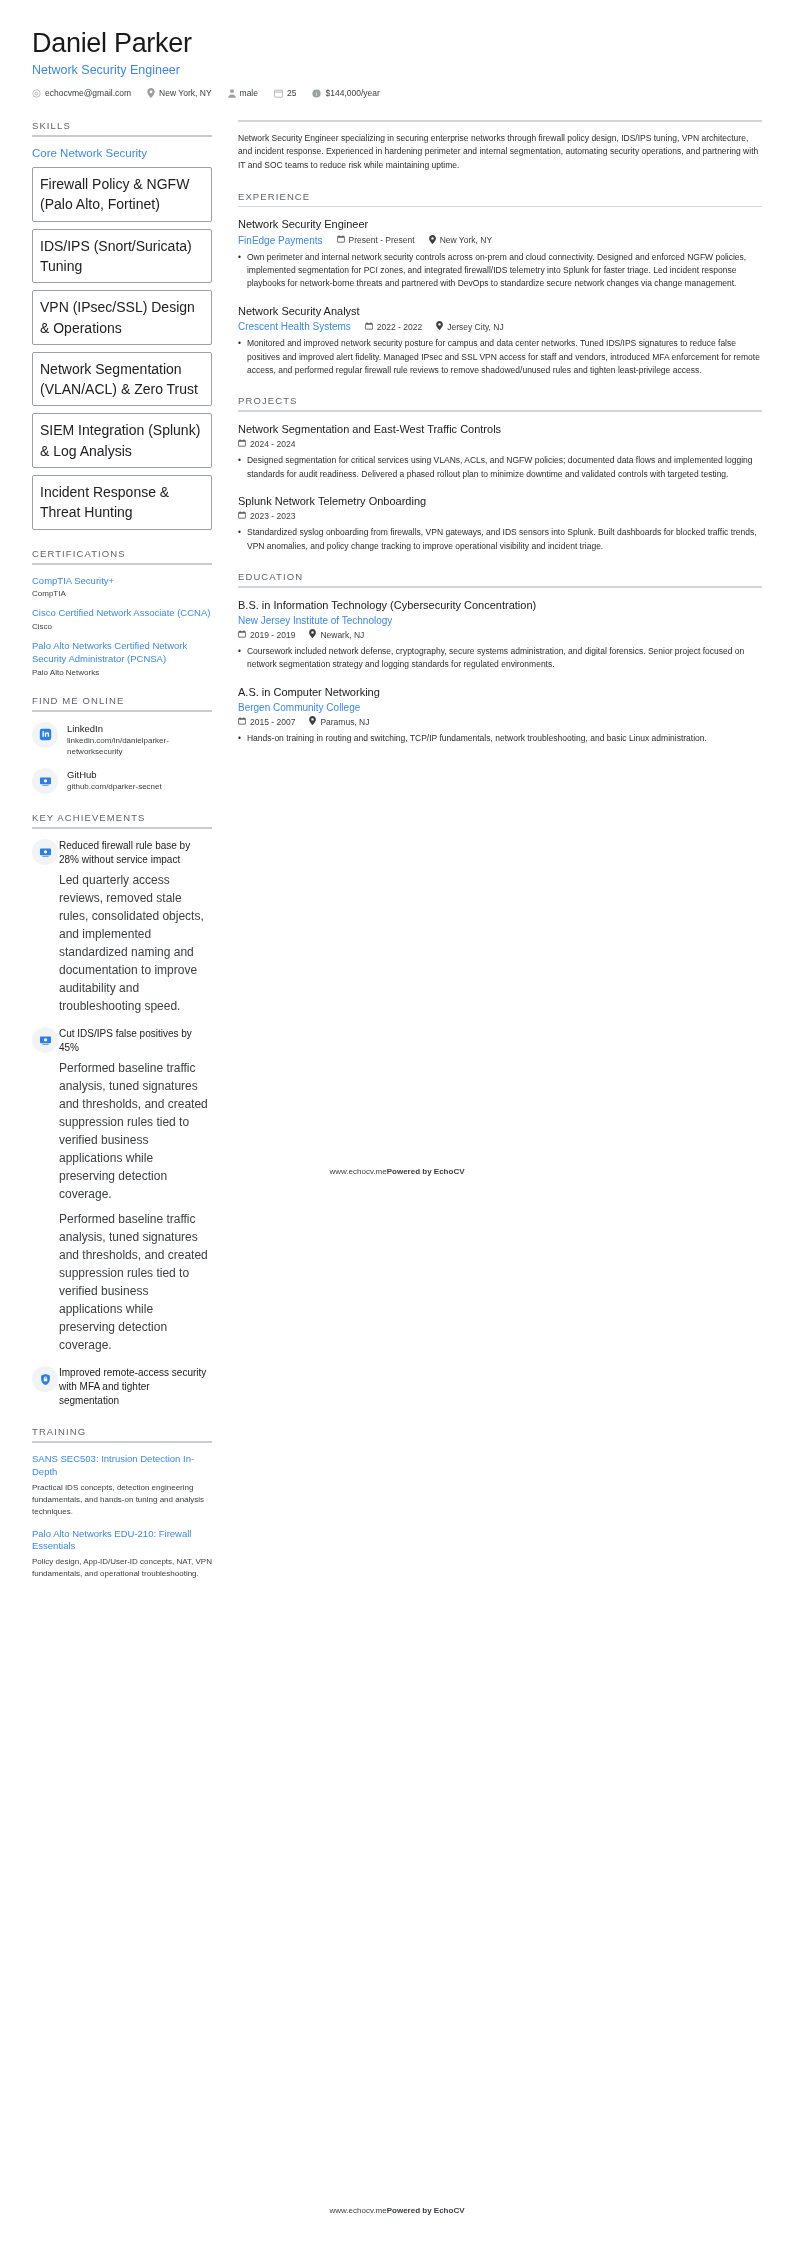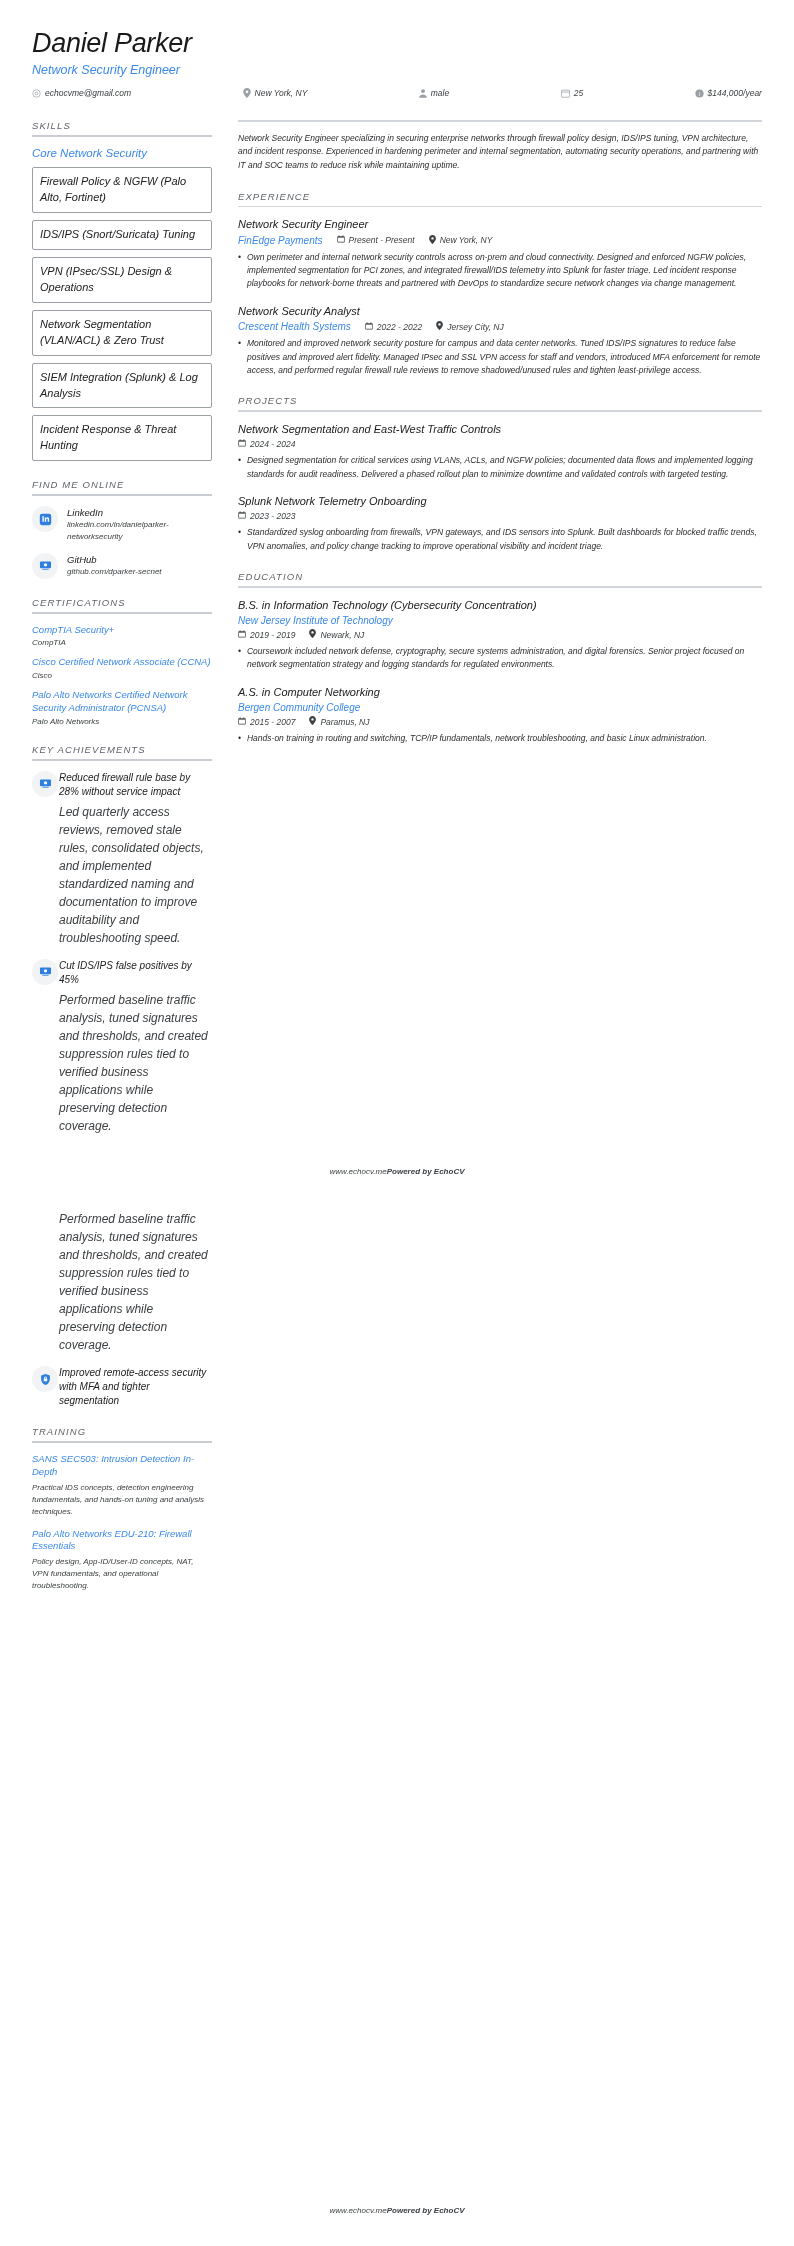--- a/index.html
+++ b/index.html
@@ -8,21 +8,20 @@
     background: #ffffff;
     font-family: "Liberation Sans", sans-serif;
     color: #1f2124;
     -webkit-font-smoothing: antialiased;
   }
   .page {
     position: relative;
     width: 794px;
     min-height: 2246px;
     background: #fff;
-    font-style: italic;
   }
 
   
   .header { padding: 28px 32px 0 32px; }
   .name {
     font-size: 27px;
     font-weight: 400;
     letter-spacing: -0.3px;
     color: #1a1a1a;
     line-height: 1.15;
@@ -34,21 +33,20 @@
     font-weight: 400;
   }
   .contact-row {
     margin-top: 11px;
     display: flex;
     flex-wrap: wrap;
     align-items: center;
     gap: 16px;
     font-size: 8.5px;
     color: #3c4043;
-    justify-content: space-between;
   }
   .contact-item { display: flex; align-items: center; gap: 4px; white-space: nowrap; }
   .contact-item svg { display: block; }
 
   
   .columns {
     display: flex;
     align-items: flex-start;
     padding: 22px 32px 0 32px;
     gap: 26px;
@@ -76,21 +74,21 @@
   
   .skill-group-title {
     font-size: 11.5px;
     color: #3b89e8;
     margin-bottom: 8px;
   }
   .chip {
     border: 1px solid #9aa0a6;
     border-radius: 2px;
     padding: 6px 7px;
-    font-size: 11px;
+    font-size: 14px;
     line-height: 1.45;
     color: #202124;
     margin-bottom: 7px;
   }
 
   
   .cert { margin-bottom: 9px; }
   .cert-name {
     font-size: 9.5px;
     color: #3b89e8;
@@ -282,20 +280,37 @@
       <div class="sec">
         <div class="sec-title">SKILLS</div>
         <div class="sec-rule"></div>
         <div class="skill-group-title">Core Network Security</div>
         <div class="chip">Firewall Policy &amp; NGFW (Palo Alto, Fortinet)</div>
         <div class="chip">IDS/IPS (Snort/Suricata) Tuning</div>
         <div class="chip">VPN (IPsec/SSL) Design &amp; Operations</div>
         <div class="chip">Network Segmentation (VLAN/ACL) &amp; Zero Trust</div>
         <div class="chip">SIEM Integration (Splunk) &amp; Log Analysis</div>
         <div class="chip">Incident Response &amp; Threat Hunting</div>
+      </div>
+
+      <div class="sec">
+        <div class="sec-title">CERTIFICATIONS</div>
+        <div class="sec-rule"></div>
+        <div class="cert">
+          <div class="cert-name">CompTIA Security+</div>
+          <div class="cert-issuer">CompTIA</div>
+        </div>
+        <div class="cert">
+          <div class="cert-name">Cisco Certified Network Associate (CCNA)</div>
+          <div class="cert-issuer">Cisco</div>
+        </div>
+        <div class="cert">
+          <div class="cert-name">Palo Alto Networks Certified Network Security Administrator (PCNSA)</div>
+          <div class="cert-issuer">Palo Alto Networks</div>
+        </div>
       </div>
 
       <div class="sec">
         <div class="sec-title">FIND ME ONLINE</div>
         <div class="sec-rule"></div>
 
         <div class="online-item">
           <span class="avatar-circle">
             <svg width="13" height="13" viewBox="0 0 16 16">
                 <rect x="1" y="1" width="14" height="14" rx="2.6" fill="#2f7fe0"></rect>
@@ -318,37 +333,20 @@
               </svg>
           </span>
           <div class="online-text">
             <div class="online-name">GitHub</div>
             <div class="online-url">github.com/dparker-secnet</div>
           </div>
         </div>
       </div>
 
       <div class="sec">
-        <div class="sec-title">CERTIFICATIONS</div>
-        <div class="sec-rule"></div>
-        <div class="cert">
-          <div class="cert-name">CompTIA Security+</div>
-          <div class="cert-issuer">CompTIA</div>
-        </div>
-        <div class="cert">
-          <div class="cert-name">Cisco Certified Network Associate (CCNA)</div>
-          <div class="cert-issuer">Cisco</div>
-        </div>
-        <div class="cert">
-          <div class="cert-name">Palo Alto Networks Certified Network Security Administrator (PCNSA)</div>
-          <div class="cert-issuer">Palo Alto Networks</div>
-        </div>
-      </div>
-
-      <div class="sec">
         <div class="sec-title">KEY ACHIEVEMENTS</div>
         <div class="sec-rule"></div>
 
         <div class="ach-item">
           <span class="avatar-circle">
             <svg width="13" height="13" viewBox="0 0 16 16">
                 <rect x="1.2" y="3" width="13.6" height="8.4" rx="1.2" fill="#2f7fe0"></rect>
                 <rect x="4" y="12" width="8" height="1.4" rx="0.7" fill="#6fa8ea"></rect>
                 <circle cx="8" cy="7.2" r="2" fill="#fff"></circle>
               </svg>

